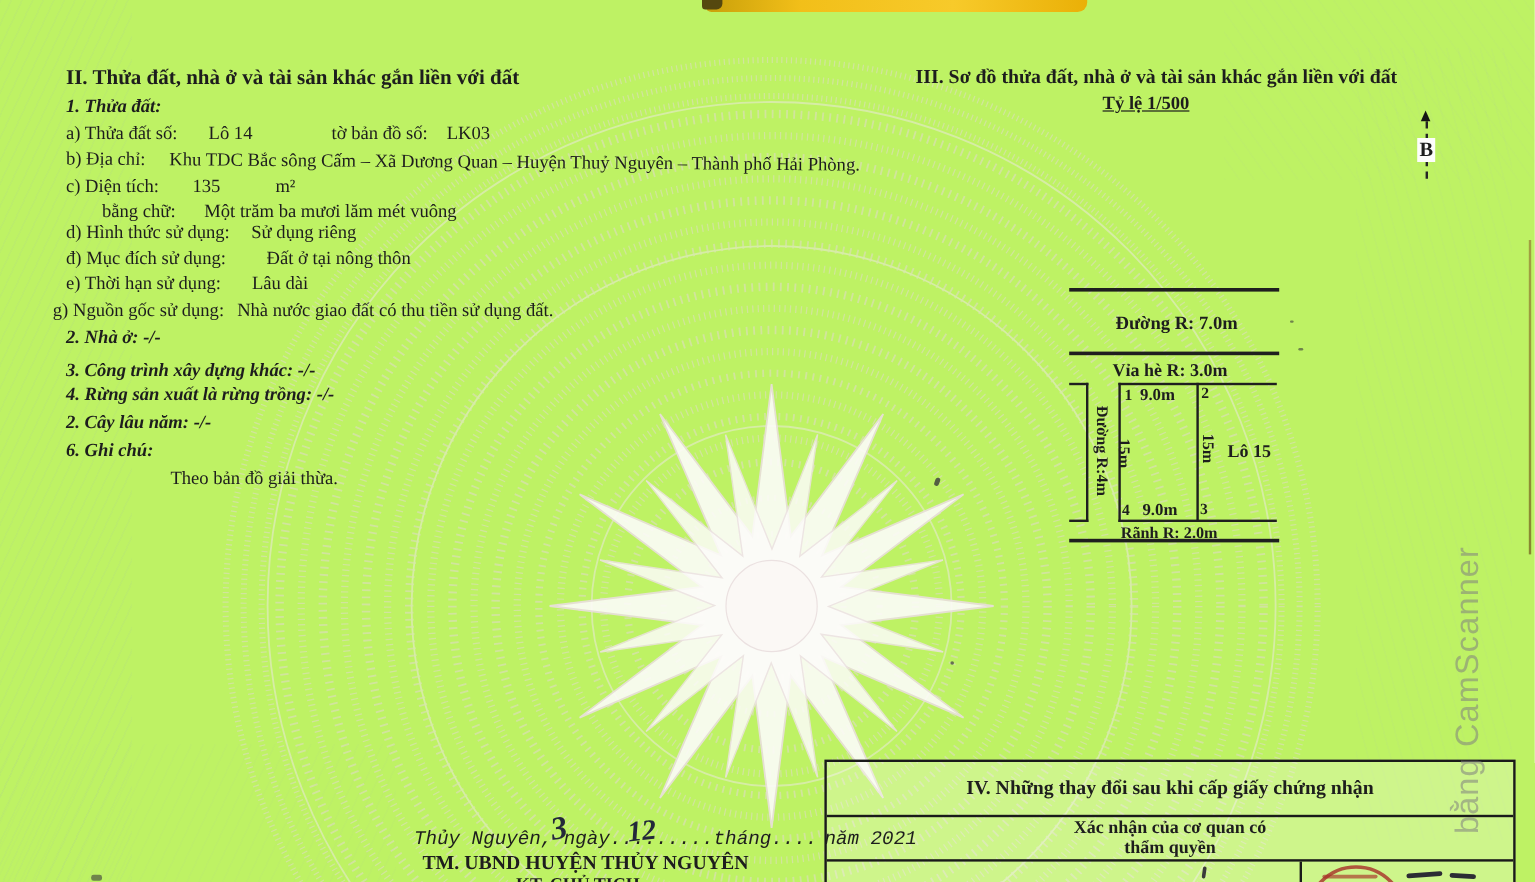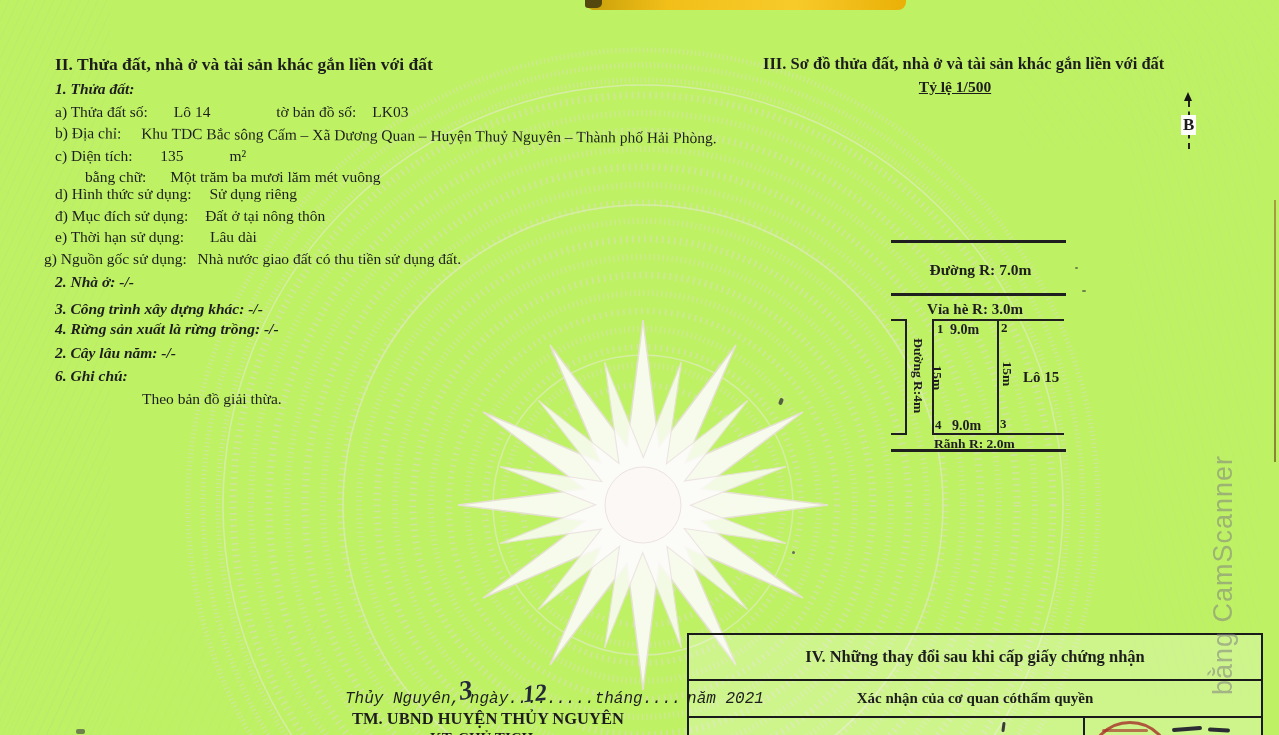--- a/index.html
+++ b/index.html
@@ -103,21 +103,21 @@
     <span style="margin-left:20px;">Một trăm ba mươi lăm mét vuông</span>
   </div>
 
   <div class="t ln" style="left:55px;top:185px;text-align:right;">
     <span>d) Hình thức sử dụng:</span>
     <span style="margin-left:14px;">Sử dụng riêng</span>
   </div>
 
   <div class="t ln" style="left:55px;top:207px;">
     <span>đ) Mục đích sử dụng:</span>
-    <span style="margin-left:13px;">Đất ở tại nông thôn</span>
+    <span style="margin-left:30px;">Đất ở tại nông thôn</span>
   </div>
 
   <div class="t ln" style="left:55px;top:228px;">
     <span>e) Thời hạn sử dụng:</span>
     <span style="margin-left:22px;">Lâu dài</span>
   </div>
 
   <div class="t ln" style="left:44px;top:250px;">
     <span>g) Nguồn gốc sử dụng:</span>
     <span style="margin-left:7px;">Nhà nước giao đất có thu tiền sử dụng đất.</span>
@@ -166,21 +166,21 @@
   <div class="hl" style="left:891px;top:449px;width:175px;height:2.5px;"></div>
 
   <div class="vl" style="left:905px;top:319px;height:116px;"></div>
   <div class="hl" style="left:891px;top:319px;width:16px;"></div>
   <div class="hl" style="left:891px;top:433px;width:16px;"></div>
   <div class="t b rot90" style="left:858px;top:368px;width:120px;font-size:13.5px;">Đường R:4m</div>
 
   <div class="tbl" style="left:687px;top:633px;width:572px;height:110px;">
     <div class="b" style="height:44px;display:flex;align-items:center;justify-content:center;font-size:16.5px;border-bottom:2px solid #1a1a1a;">IV. Những thay đổi sau khi cấp giấy chứng nhận</div>
     <div style="display:flex;height:35px;border-bottom:2px solid #1a1a1a;">
-      <div style="flex:1;display:flex;align-items:center;justify-content:center;font-weight:bold;font-size:15px;line-height:1.1;">
+      <div style="flex:1;display:flex;flex-direction:column;align-items:center;justify-content:center;font-weight:bold;font-size:15px;line-height:1.1;">
         <span>Xác nhận của cơ quan có</span>
         <span>thẩm quyền</span>
       </div>
     </div>
     <div style="display:flex;height:29px;">
       <div style="width:394px;border-right:2px solid #1a1a1a;"></div>
       <div style="flex:1;"></div>
     </div>
   </div>
 

